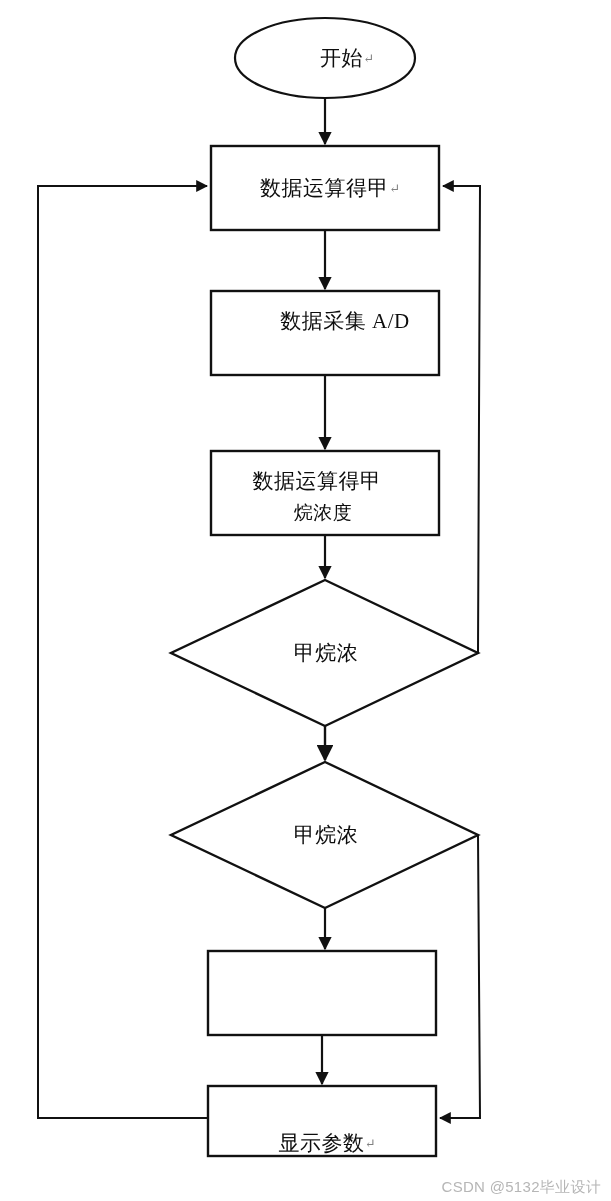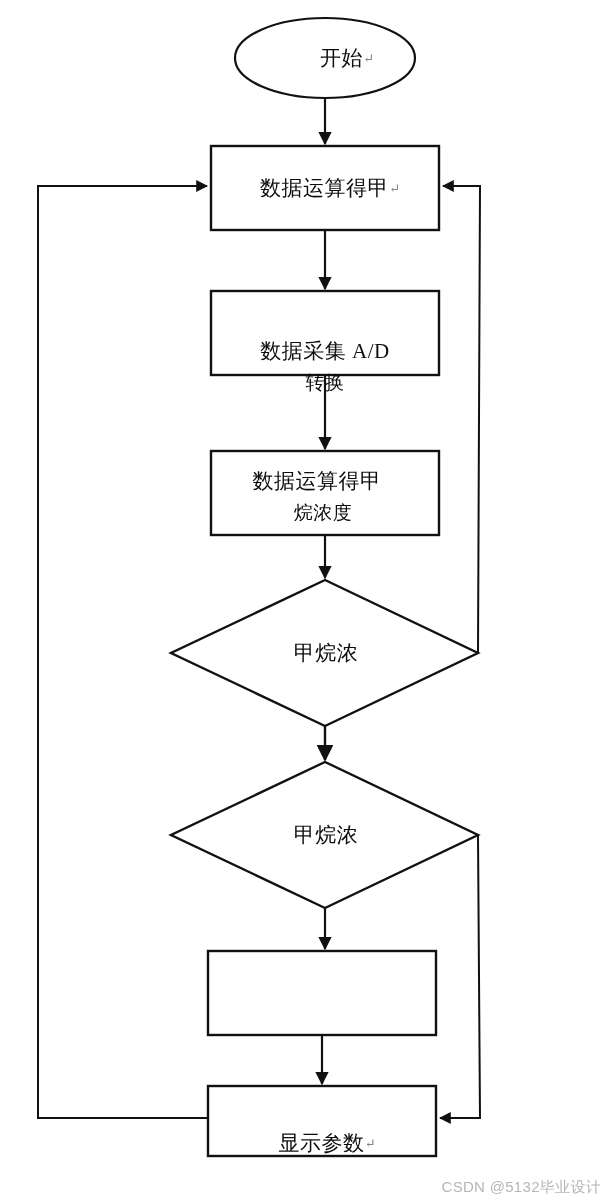--- a/index.html
+++ b/index.html
@@ -121,24 +121,23 @@
   </svg>
 
   <div class="node-text" style="left:235px; top:44px; width:180px;margin-left:22px;">
     <span>开始</span><span class="pilcrow">↵</span>
   </div>
 
   <div class="node-text" style="left:216px; top:174px; width:228px;">
     <span>数据运算得甲</span><span class="pilcrow">↵</span>
   </div>
 
-  <div class="clip-box" style="left:213px; top:293px; width:224px; height:80px;margin-top:30px;">
+  <div class="clip-box" style="left:213px; top:293px; width:264px; height:80px;">
     <div class="inner" style="top:13px;">
       <div>数据采集 A/D</div>
-      <div style="font-size:19px;">转换</div>
     </div>
   </div>
 
   <div class="clip-box" style="left:213px; top:453px; width:208px; height:80px;">
     <div class="inner" style="top:13px;">
       <div>数据运算得甲</div>
       <div style="font-size:19px;padding-left:12px;">烷浓度</div>
     </div>
   </div>
 

